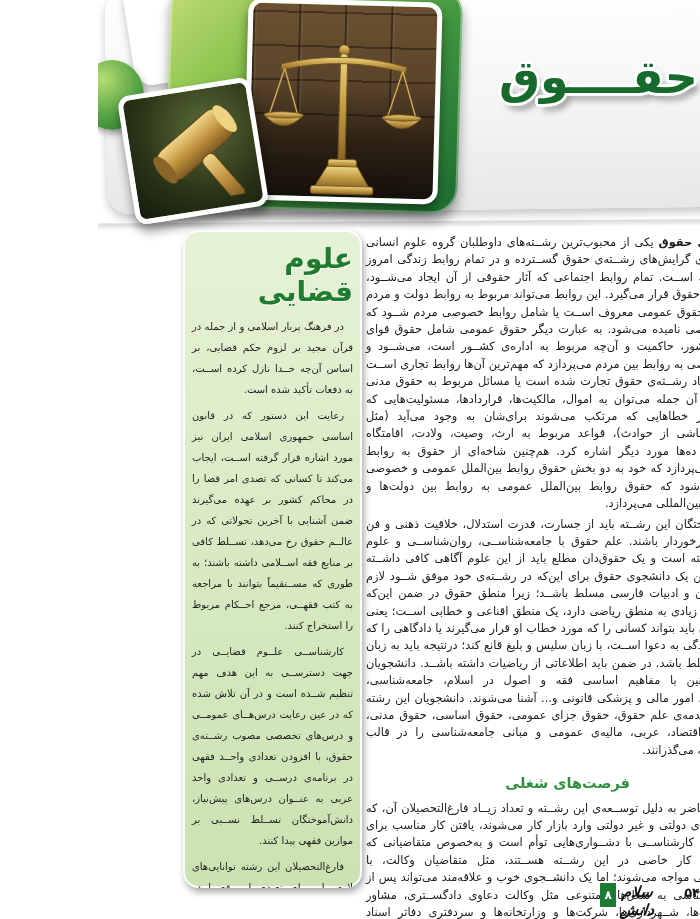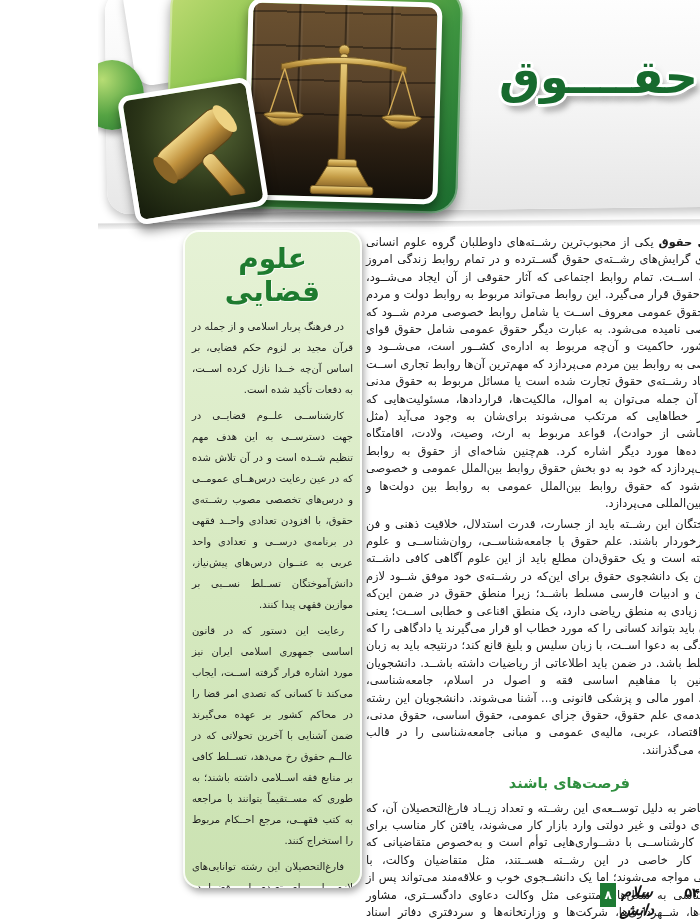--- a/index.html
+++ b/index.html
@@ -38,21 +38,21 @@
         text-shadow:-3px 0 0 #fff,3px 0 0 #fff,0 -3px 0 #fff,0 3px 0 #fff,
                     -2px -2px 0 #fff,2px -2px 0 #fff,-2px 2px 0 #fff,2px 2px 0 #fff,
                     5px 7px 6px rgba(0,0,0,0.35);}
 
   
   .sidebar{position:absolute;left:85px;top:230px;width:179px;height:658px;box-sizing:border-box;
         padding:12px 9px 10px 9px;border-radius:16px;
         background:linear-gradient(180deg,#e6f2d6 0%,#d6e9c0 55%,#cbe2b2 100%);
         box-shadow:2px 4px 7px rgba(0,0,0,0.35), inset 0 0 0 2px rgba(255,255,255,0.9);
         overflow:hidden;}
-  .sidebar h2{margin:0 0 8px 0;text-align:center;font-size:28px;font-weight:bold;color:#1e7b2f;
+  .sidebar h2{margin:0 0 8px 0;text-align:right;font-size:28px;font-weight:bold;color:#1e7b2f;
         text-shadow:1px 1px 0 rgba(255,255,255,0.7);}
   .sidebar p{margin:0 0 5px 0;font-size:10px;line-height:21px;color:#1d1d1d;
         text-align:justify;text-indent:9px;}
 
   
   .article{position:absolute;left:268px;top:234px;width:394px;color:#1b1b1b;
         font-size:11.4px;line-height:17.4px;text-align:justify;}
   .article p{margin:0 0 3px 0;text-indent:15px;}
   .article b{font-weight:bold;}
   .jobs-heading{margin:16px 130px 7px 0;font-size:14.5px;font-weight:bold;color:#2f8f3f;
@@ -129,34 +129,34 @@
         </g>
       </svg>
     </div>
 
     <h1 class="main-title">حقــــوق</h1>
   </div>
 
   <aside class="sidebar">
     <h2>علوم قضایی</h2>
     <p>در فرهنگ پربار اسلامی و از جمله در قرآن مجید بر لزوم حکم قضایی، بر اساس آن‌چه خــدا نازل کرده اســت، به دفعات تأکید شده است.</p>
+    <p>رعایت این دستور که در قانون اساسی جمهوری اسلامی ایران نیز مورد اشاره قرار گرفته اســت، ایجاب می‌کند تا کسانی که تصدی امر قضا را در محاکم کشور بر عهده می‌گیرند ضمن آشنایی با آخرین تحولاتی که در عالــم حقوق رخ می‌دهد، تســلط کافی بر منابع فقه اســلامی داشته باشند؛ به طوری که مســتقیماً بتوانند با مراجعه به کتب فقهــی، مرجع احــکام مربوط را استخراج کنند.</p>
     <p>کارشناســی علــوم قضایــی در جهت دسترســی به این هدف مهم تنظیم شــده است و در آن تلاش شده که در عین رعایت درس‌هــای عمومــی و درس‌های تخصصی مصوب رشــته‌ی حقوق، با افزودن تعدادی واحــد فقهی در برنامه‌ی درســی و تعدادی واحد عربی به عنــوان درس‌های پیش‌نیاز، دانش‌آموختگان تســلط نســبی بر موازین فقهی پیدا کنند.</p>
-    <p>رعایت این دستور که در قانون اساسی جمهوری اسلامی ایران نیز مورد اشاره قرار گرفته اســت، ایجاب می‌کند تا کسانی که تصدی امر قضا را در محاکم کشور بر عهده می‌گیرند ضمن آشنایی با آخرین تحولاتی که در عالــم حقوق رخ می‌دهد، تســلط کافی بر منابع فقه اســلامی داشته باشند؛ به طوری که مســتقیماً بتوانند با مراجعه به کتب فقهــی، مرجع احــکام مربوط را استخراج کنند.</p>
     <p>فارغ‌التحصیلان این رشته توانایی‌های لازم را بــرای تصدی امر قضــا در محاکم جمهوری اســلامی ایران پیــدا می‌کنند. علاوه بر این چون دانشجویان علوم قضایی، تمام درس‌های تخصصی رشته‌ی حقوق را نیز مطالعه می‌کنند، می‌توانند موقعیت‌های شغلی فارغ‌التحصیلان حقوق را نیز داشته باشــند. این رشته از هر سه گروه آزمایشی علوم ریاضی و فنی، علــوم تجربی و علوم انسانی دانشجو می‌پذیرد.</p>
   </aside>
 
   <main class="article">
     <p>
       <b>رشــته‌ی حقوق</b>
       <span>یکی از محبوب‌ترین رشــته‌های داوطلبان گروه علوم انسانی است. دامنه‌ی گرایش‌های رشــته‌ی حقوق گســترده و در تمام روابط زندگی امروز قابل ملاحظه اســت. تمام روابط اجتماعی که آثار حقوقی از آن ایجاد می‌شــود، موضوع علم حقوق قرار می‌گیرد. این روابط می‌تواند مربوط به روابط دولت و مردم باشد که به حقوق عمومی معروف اســت یا شامل روابط خصوصی مردم شــود که حقوق خصوصی نامیده می‌شود. به عبارت دیگر حقوق عمومی شامل حقوق قوای سه‌گانه‌ی کشور، حاکمیت و آن‌چه مربوط به اداره‌ی کشــور است، می‌شــود و حقوق خصوصی به روابط بین مردم می‌پردازد که مهم‌ترین آن‌ها روابط تجاری اســت که عامل ایجاد رشــته‌ی حقوق تجارت شده است یا مسائل مربوط به حقوق مدنی است که از آن جمله می‌توان به اموال، مالکیت‌ها، قراردادها، مسئولیت‌هایی که اشــخاص در خطاهایی که مرتکب می‌شوند برای‌شان به وجود می‌آید (مثل مســئولیت ناشی از حوادث)، قواعد مربوط به ارث، وصیت، ولادت، اقامتگاه اشــخاص و ده‌ها مورد دیگر اشاره کرد. هم‌چنین شاخه‌ای از حقوق به روابط بین‌المللی می‌پردازد که خود به دو بخش حقوق روابط بین‌الملل عمومی و خصوصی تقســیم می‌شود که حقوق روابط بین‌الملل عمومی به روابط بین دولت‌ها و سازمان‌های بین‌المللی می‌پردازد.</span>
     </p>
     <p>
       <span>دانش‌آموختگان این رشــته باید از جسارت، قدرت استدلال، خلاقیت ذهنی و فن بیان خوب برخوردار باشند. علم حقوق با جامعه‌شناســی، روان‌شناســی و علوم فلسفی آمیخته است و یک حقوق‌دان مطلع باید از این علوم آگاهی کافی داشــته باشد. هم‌چنین یک دانشجوی حقوق برای این‌که در رشــته‌ی خود موفق شــود لازم است به زبان و ادبیات فارسی مسلط باشــد؛ زیرا منطق حقوق در ضمن این‌که شــباهت‌های زیادی به منطق ریاضی دارد، یک منطق اقناعی و خطابی اســت؛ یعنی یک حقوق‌دان باید بتواند کسانی را که مورد خطاب او قرار می‌گیرند یا دادگاهی را که مأمور رســیدگی به دعوا اســت، با زبان سلیس و بلیغ قانع کند؛ درنتیجه باید به زبان و ادبیات مسلط باشد. در ضمن باید اطلاعاتی از ریاضیات داشته باشــد. دانشجویان حقوق هم‌چنین با مفاهیم اساسی فقه و اصول در اسلام، جامعه‌شناسی، روان‌شناسی، امور مالی و پزشکی قانونی و... آشنا می‌شوند. دانشجویان این رشته درس‌های مقدمه‌ی علم حقوق، حقوق جزای عمومی، حقوق اساسی، حقوق مدنی، مبانی علم اقتصاد، عربی، مالیه‌ی عمومی و مبانی جامعه‌شناسی را در قالب درس‌های پایه می‌گذرانند.</span>
     </p>
-    <h3 class="jobs-heading">فرصت‌های باشند</h3>
+    <h3 class="jobs-heading">فرصت‌های شغلی</h3>
     <p>در حال حاضر به دلیل توســعه‌ی این رشــته و تعداد زیــاد فارغ‌التحصیلان آن، که از دانشگاه‌های دولتی و غیر دولتی وارد بازار کار می‌شوند، یافتن کار مناسب برای فارغ‌التحصیل کارشناســی با دشــواری‌هایی توأم است و به‌خصوص متقاضیانی که علاقه‌مند به کار خاصی در این رشــته هســتند، مثل متقاضیان وکالت، با محدودیت‌هایی مواجه می‌شوند؛ اما یک دانشــجوی خوب و علاقه‌مند می‌تواند پس از گواهی کارشناسی به شغل‌های متنوعی مثل وکالت دعاوی دادگســتری، مشاور حقوقی بانک‌ها، شــهرداری‌ها، شرکت‌ها و وزارتخانه‌ها و سردفتری دفاتر اسناد رسمی جذب شود.</p>
   </main>
 
   <div class="footer">
     <div class="page-num-box">۸</div>
     <div class="logo-col">
       <div class="logo-line">
         <span class="logo-name">سلام دانش</span>
         <span class="logo-issue">۵۴</span>
       </div>

